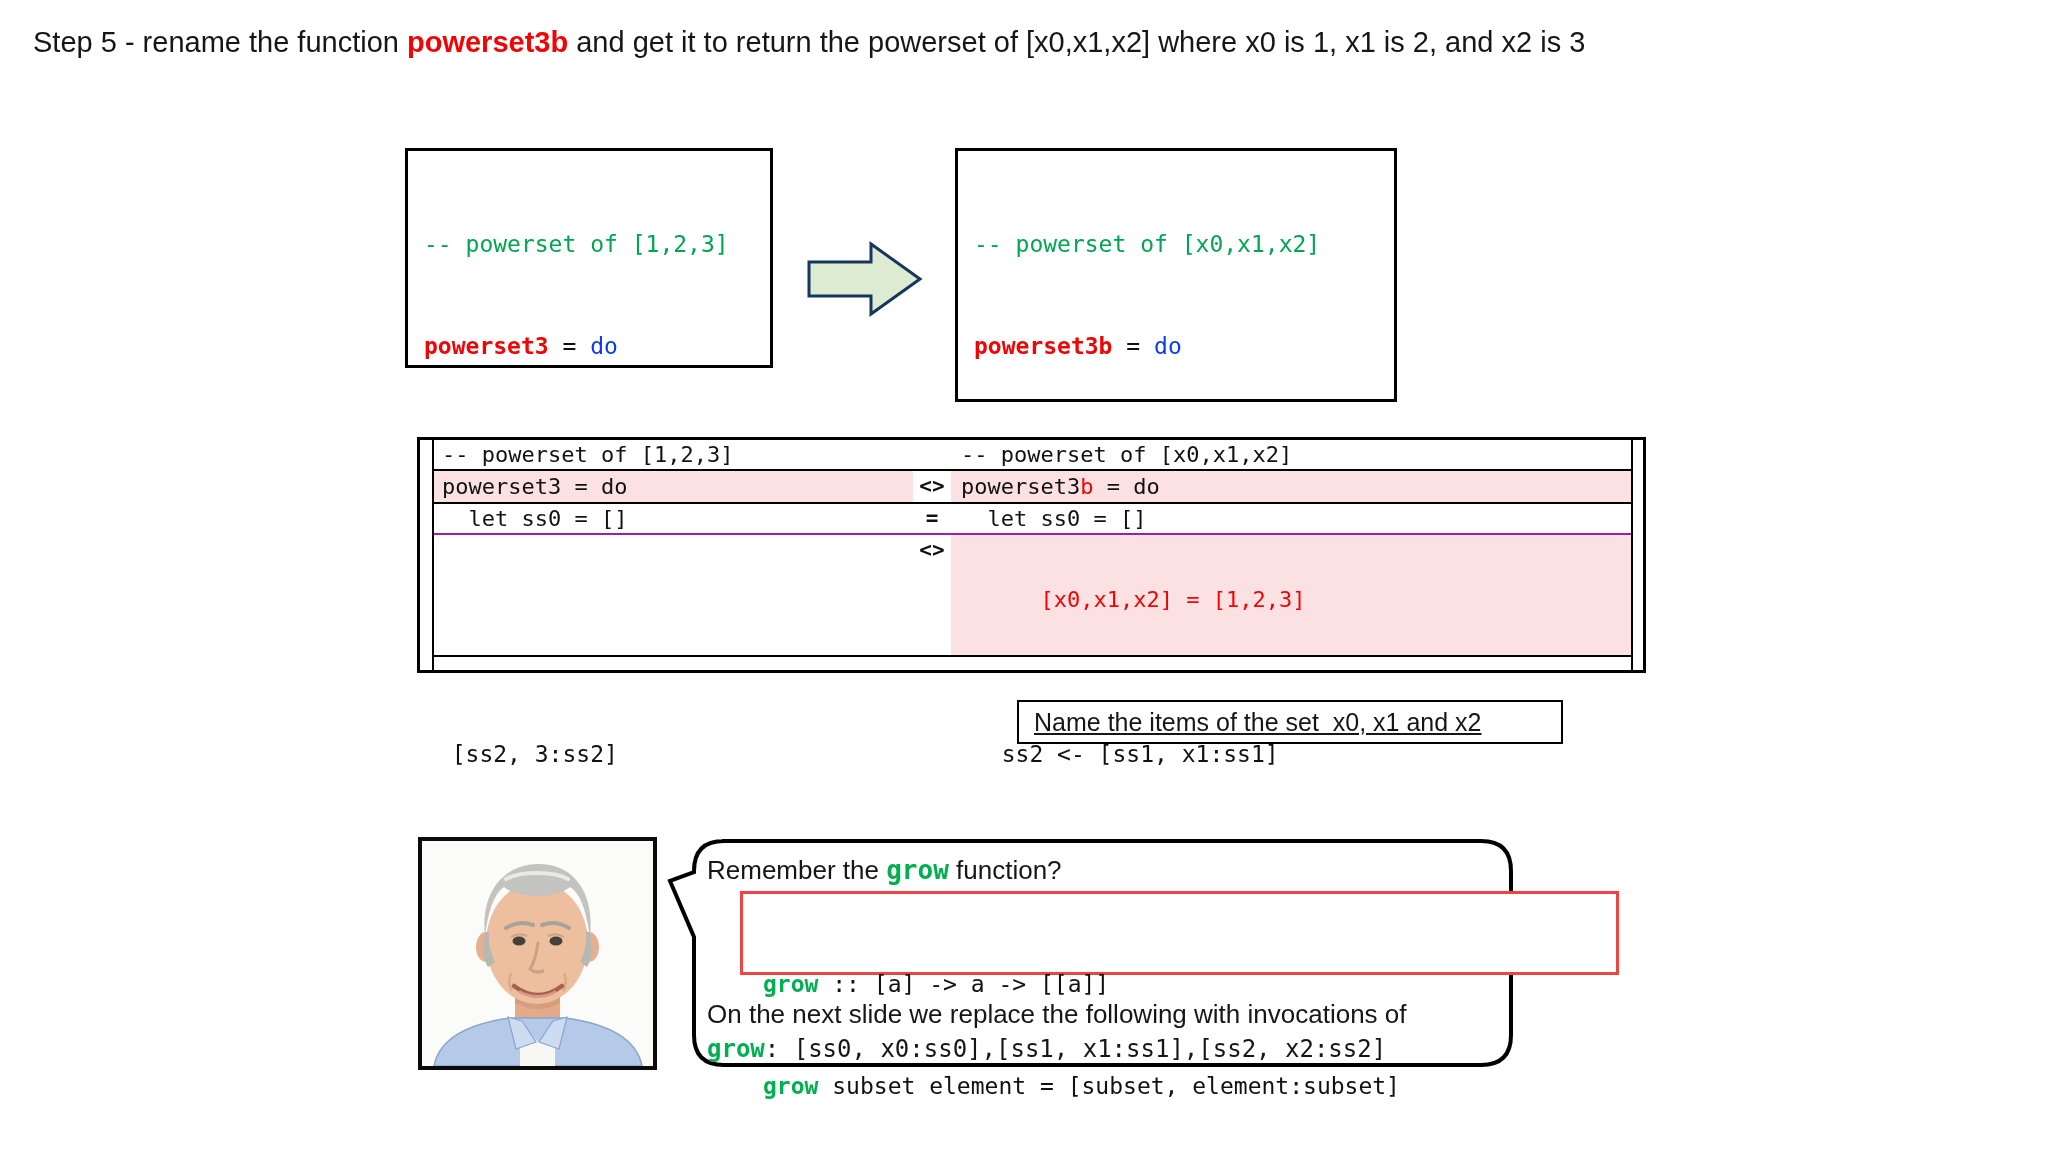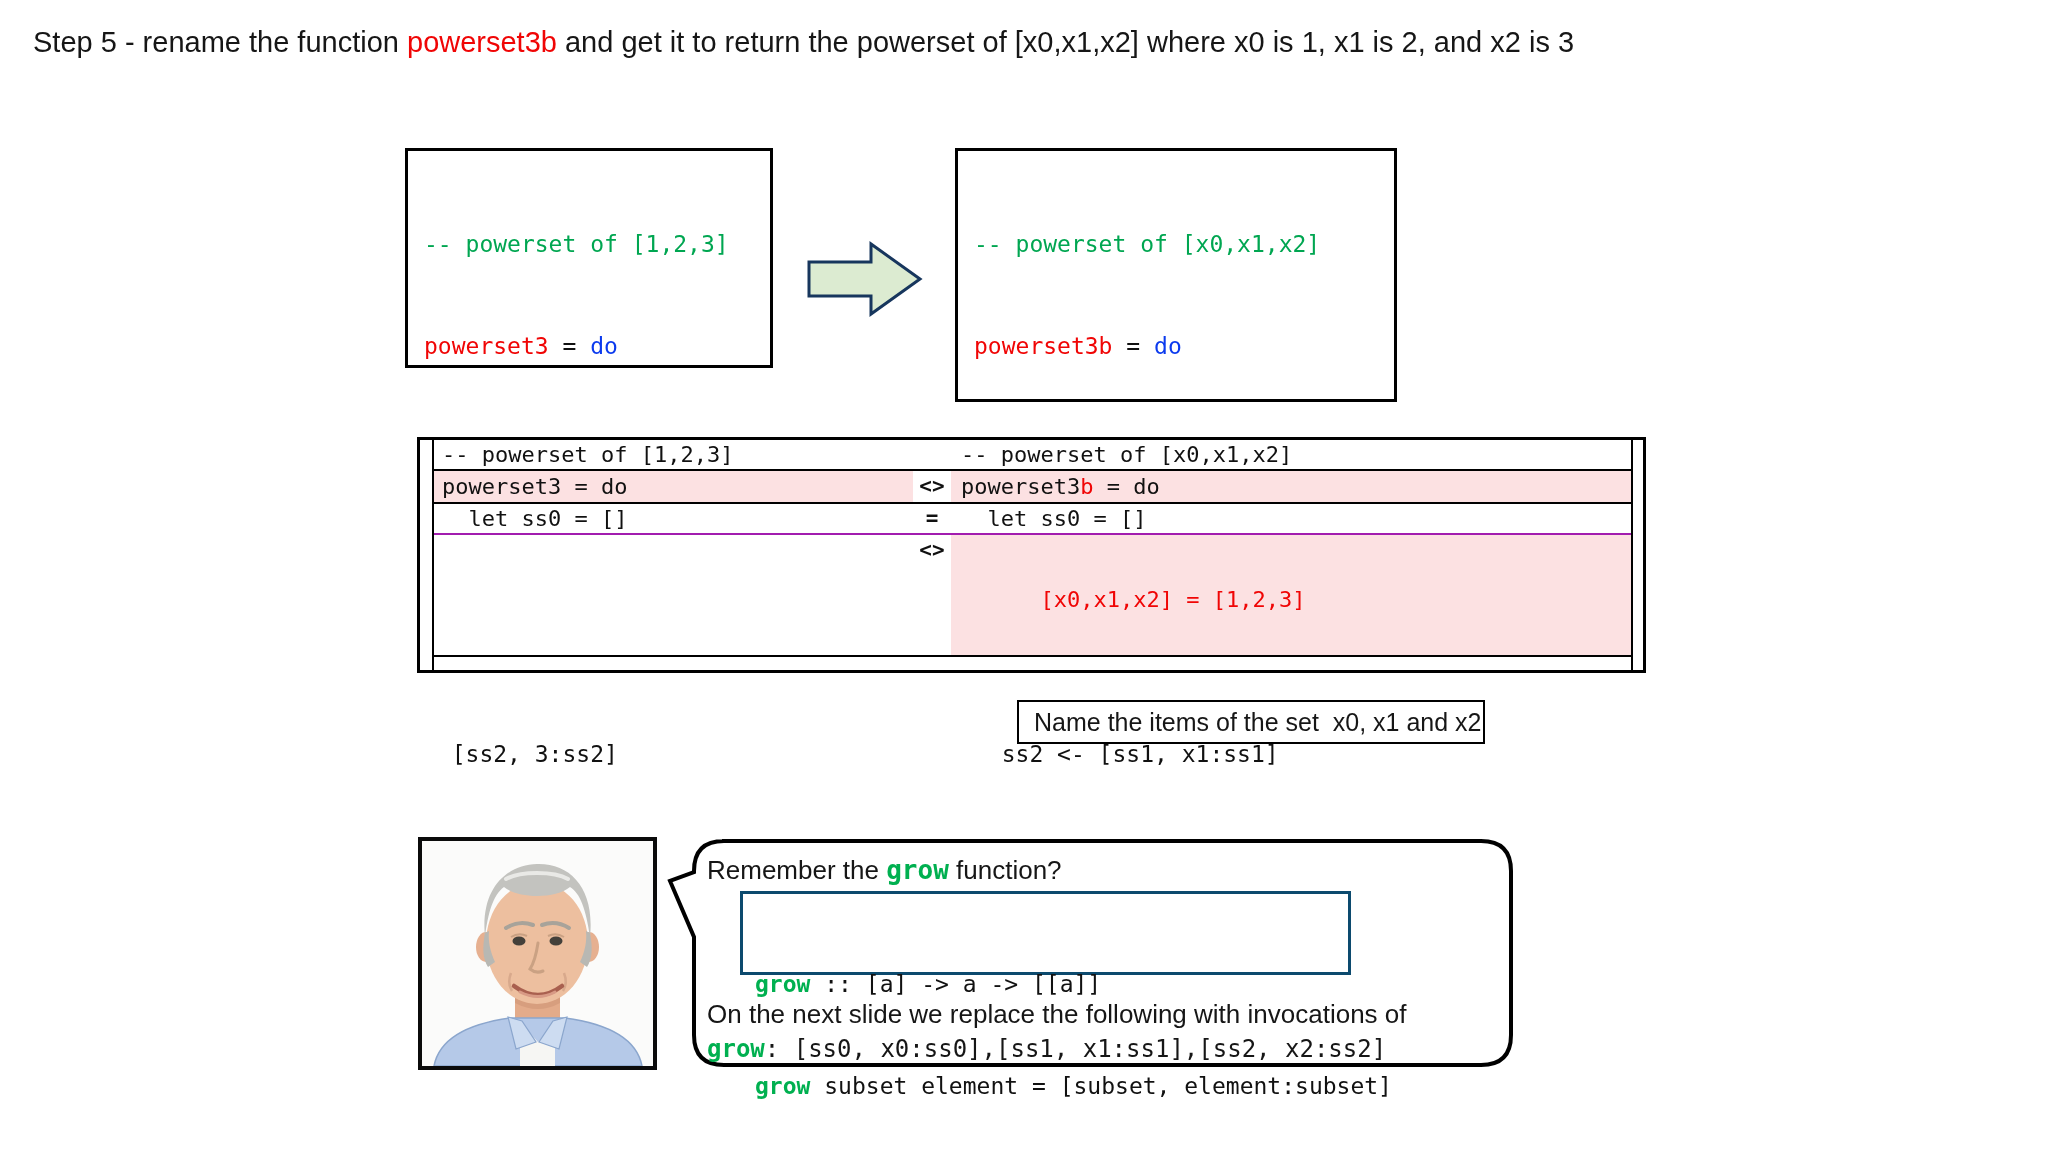--- a/index.html
+++ b/index.html
@@ -13,21 +13,21 @@
   }
   
   .slide-title{
     position:absolute;left:33px;top:26px;
     font-size:29px;letter-spacing:0;
     white-space:pre;color:#161616;
   }
   
   .seg-cm{color:var(--green);}
   .seg-kw{color:var(--blue);font-weight:normal;}
-  .seg-fn{color:var(--red);font-weight:normal;}
+  .seg-fn{color:var(--red);font-weight:bold;}
   .seg-red{color:var(--red);}
   .seg-grow{color:var(--grow-green);font-weight:bold;font-family:"DejaVu Sans Mono","Liberation Mono",monospace;text-align:center;}
   
   .codebox{
     position:absolute;
     background:#fff;
     border:3px solid #000;
     font-family:"DejaVu Sans Mono","Liberation Mono",monospace;
     font-size:23px;line-height:34px;
     white-space:pre;
@@ -63,42 +63,42 @@
   .drow4{grid-row:4;border-bottom:2px solid #000;padding-top:0;}
   .drow5{grid-row:5;}
   .dcol-g.drow4{line-height:30px;}
   .hl{background:var(--pink);}
   .codeline{height:30px;line-height:30px;white-space:pre;}
   .drow4.dcol-l .codeline{margin-left:-8px;padding-left:8px;}
   .drow4.dcol-r{padding:0;}
   .drow4.dcol-r .codeline{padding-left:10px;}
   
   .callout{
-    position:absolute;left:1017px;top:700px;width:468px;height:44px;
+    position:absolute;left:1017px;top:700px;width:546px;height:44px;
     box-sizing:border-box;border:2px solid #000;background:#fff;
-    font-size:25px;line-height:40px;padding-left:15px;white-space:pre;color:#161616;
+    font-size:25px;line-height:40px;padding-left:15px;white-space:pre;color:#161616;text-decoration:underline;
   }
   
   .photo{
     position:absolute;left:418px;top:837px;width:239px;height:233px;
     box-sizing:border-box;border:4px solid #0b0b0b;background:#fdfdfd;
   }
   .photo svg{display:block;width:100%;height:100%;}
   
   #bubble-svg{position:absolute;left:655px;top:835px;}
   .bubble-line{position:absolute;white-space:pre;color:#161616;}
   #bubble-line1{left:707px;top:855px;font-size:26px;}
   #bubble-line2{left:707px;top:999px;font-size:26px;text-align:center;}
   #bubble-line3{left:707px;top:1035px;font-size:24px;font-family:"DejaVu Sans Mono","Liberation Mono",monospace;}
   #grow-codebox{
-    position:absolute;left:740px;top:891px;width:611px;height:84px;
-    box-sizing:border-box;border:3px solid #0c4a6e;background:#fff;
+    position:absolute;left:740px;top:891px;width:879px;height:84px;
+    box-sizing:border-box;border:3px solid #ef4444;background:#fff;
     font-family:"DejaVu Sans Mono","Liberation Mono",monospace;
     font-size:23px;line-height:34px;white-space:pre;
-    padding:5px 0 0 12px;
+    padding:5px 0 0 20px;
   }
 </style>
 </head>
 <body>
 
 <div class="slide-title"><span>Step 5 - rename the function </span><span class="seg-fn">powerset3b</span><span> and get it to return the powerset of [x0,x1,x2] where x0 is 1, x1 is 2, and x2 is 3</span></div>
 
 <div class="codebox" id="left-codebox">
   <div><span class="seg-cm">-- powerset of [1,2,3]</span></div>
   <div><span class="seg-fn">powerset3</span><span> = </span><span class="seg-kw">do</span></div>

